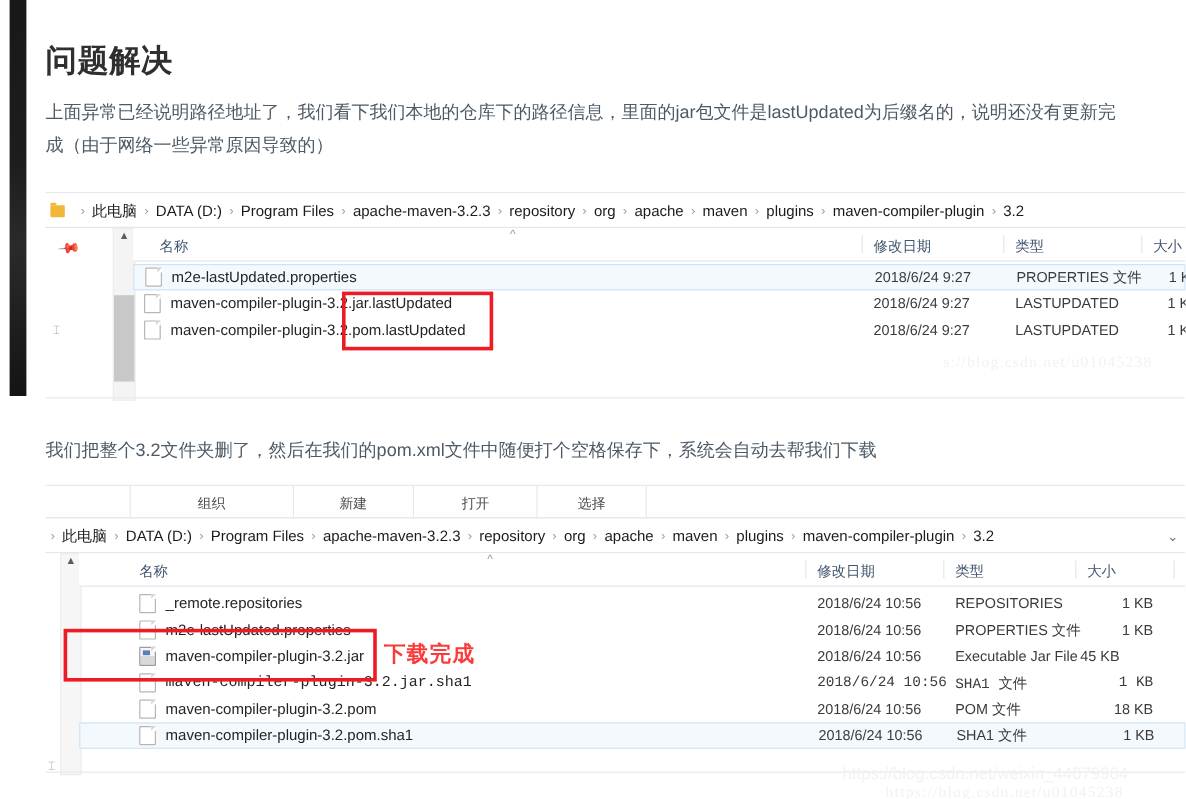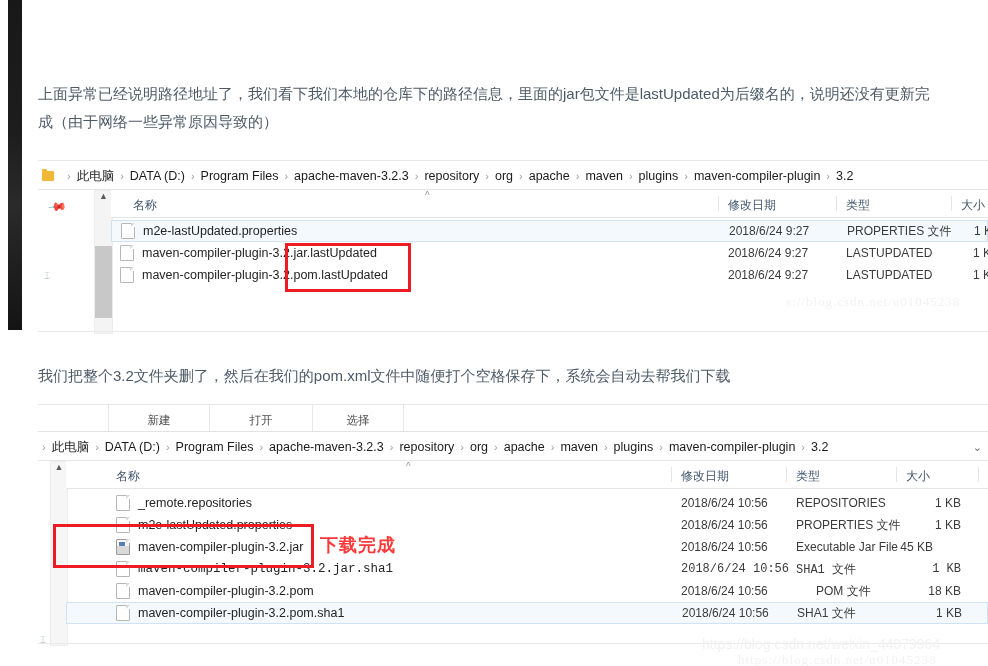--- a/index.html
+++ b/index.html
@@ -134,20 +134,21 @@
 <body>
 
 <div class="page">
 
   <div class="left-strip"></div>
   <div class="left-strip-b"></div>
   <div class="left-strip-c"></div>
 
   <div class="content">
 
+    <h1 class="title">问题解决</h1>
 
     <div class="para para-1">上面异常已经说明路径地址了，我们看下我们本地的仓库下的路径信息，里面的jar包文件是lastUpdated为后缀名的，说明还没有更新完
 成（由于网络一些异常原因导致的）</div>
 
     <div class="explorer" style="left:0px;top:160px;width:950px;height:172px;">
 
       <div class="hrule" style="left:0;top:0;width:950px;"></div>
 
       <div class="addressbar" style="top:3px;">
         <span class="folder-ico"></span>
@@ -227,20 +228,21 @@
     <div class="watermark wm-serif" style="left:748px;top:294px;font-size:13px;letter-spacing:1px;">s://blog.csdn.net/u01045238</div>
 
     <div class="para para-2">我们把整个3.2文件夹删了，然后在我们的pom.xml文件中随便打个空格保存下，系统会自动去帮我们下载</div>
 
     <div class="explorer" style="left:0px;top:404px;width:950px;height:240px;">
 
       <div class="hrule" style="left:0;top:0;width:950px;"></div>
 
       <div class="ribbon-row" style="top:1px;">
         <div class="ribbon-group" style="width:70px;"></div>
+        <div class="ribbon-group" style="width:135px;">组织</div>
         <div class="ribbon-group" style="width:100px;">新建</div>
         <div class="ribbon-group" style="width:102px;">打开</div>
         <div class="ribbon-group" style="width:90px;">选择</div>
         <div class="ribbon-group" style="width:450px;"></div>
       </div>
 
       <div class="addressbar" style="top:30px;">
         <span class="sep" style="margin-left:4px;">›</span>
         <span class="crumb">此电脑</span>
         <span class="sep">›</span>
@@ -310,21 +312,21 @@
           <span class="fico" style="margin-left:50px;"></span>
           <span class="fname">maven-compiler-plugin-3.2.jar.sha1</span>
           <span class="fdate" style="left:615px;">2018/6/24 10:56</span>
           <span class="ftype" style="left:730px;">SHA1 文件</span>
           <span class="fsize" style="left:840px;width:55px;">1 KB</span>
         </div>
         <div class="filerow" style="top:88px;">
           <span class="fico" style="margin-left:50px;"></span>
           <span class="fname">maven-compiler-plugin-3.2.pom</span>
           <span class="fdate" style="left:615px;">2018/6/24 10:56</span>
-          <span class="ftype" style="left:730px;margin-left:20px;">POM 文件</span>
+          <span class="ftype" style="left:730px;">POM 文件</span>
           <span class="fsize" style="left:840px;width:55px;">18 KB</span>
         </div>
         <div class="filerow sel" style="top:110px;">
           <span class="fico" style="margin-left:49px;"></span>
           <span class="fname">maven-compiler-plugin-3.2.pom.sha1</span>
           <span class="fdate" style="left:615px;">2018/6/24 10:56</span>
           <span class="ftype" style="left:730px;">SHA1 文件</span>
           <span class="fsize" style="left:840px;width:55px;">1 KB</span>
         </div>
       </div>

